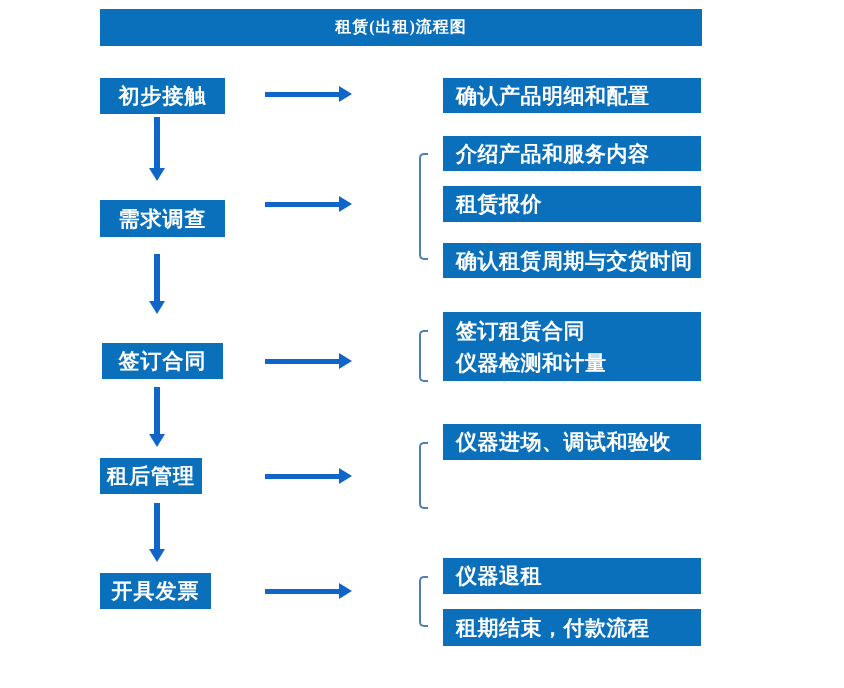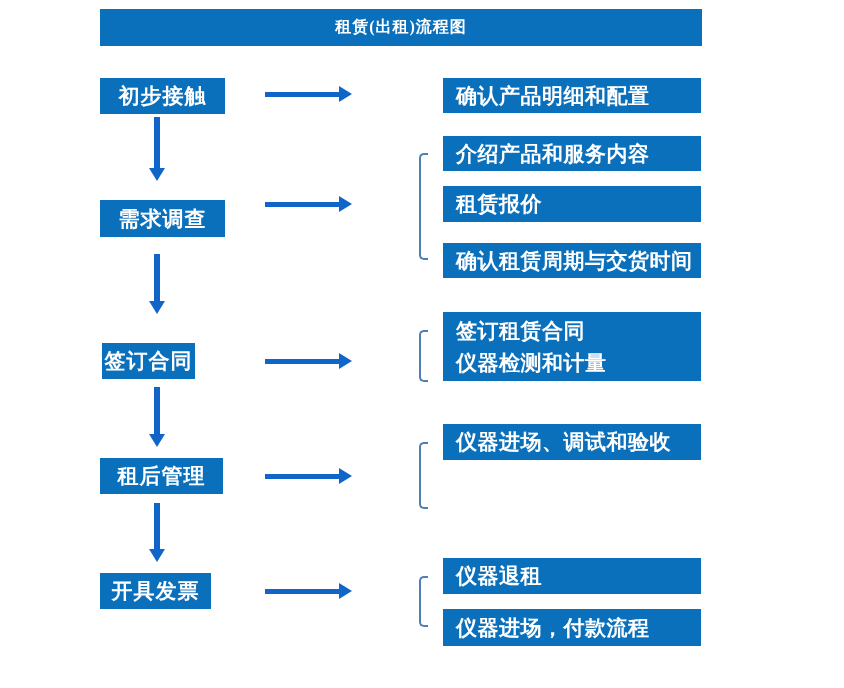--- a/index.html
+++ b/index.html
@@ -115,22 +115,22 @@
 </style>
 </head>
 <body>
 
 <div class="canvas">
 
   <div class="title-bar">租赁(出租)流程图</div>
 
   <div class="step-box" style="left:100px;top:78px;width:125px;height:36px">初步接触</div>
   <div class="step-box" style="left:100px;top:200px;width:125px;height:37px">需求调查</div>
-  <div class="step-box" style="left:102px;top:343px;width:93px;height:36px">签订合同</div>
-  <div class="step-box" style="left:100px;top:458px;width:123px;height:36px">租后管理</div>
+  <div class="step-box" style="left:102px;top:343px;width:121px;height:36px">签订合同</div>
+  <div class="step-box" style="left:100px;top:458px;width:102px;height:36px">租后管理</div>
   <div class="step-box" style="left:100px;top:573px;width:111px;height:36px">开具发票</div>
 
   <div class="varrow" style="top:117px;height:64px">
     <div class="shaft"></div>
     <div class="head"></div>
   </div>
   <div class="varrow" style="top:254px;height:60px">
     <div class="shaft"></div>
     <div class="head"></div>
   </div>
@@ -174,15 +174,15 @@
   <div class="detail-box" style="top:136px;height:35px">介绍产品和服务内容</div>
   <div class="detail-box" style="top:186px;height:36px">租赁报价</div>
   <div class="detail-box" style="top:243px;height:35px">确认租赁周期与交货时间</div>
 
   <div class="detail-box" style="top:312px;height:37px">签订租赁合同</div>
   <div class="detail-box" style="top:344px;height:37px">仪器检测和计量</div>
 
   <div class="detail-box" style="top:424px;height:36px">仪器进场、调试和验收</div>
 
   <div class="detail-box" style="top:558px;height:36px">仪器退租</div>
-  <div class="detail-box" style="top:609px;height:37px">仪器进场，付款流程</div>
+  <div class="detail-box" style="top:609px;height:37px">租期结束，付款流程</div>
 
 </div>
 
 </body></html>

